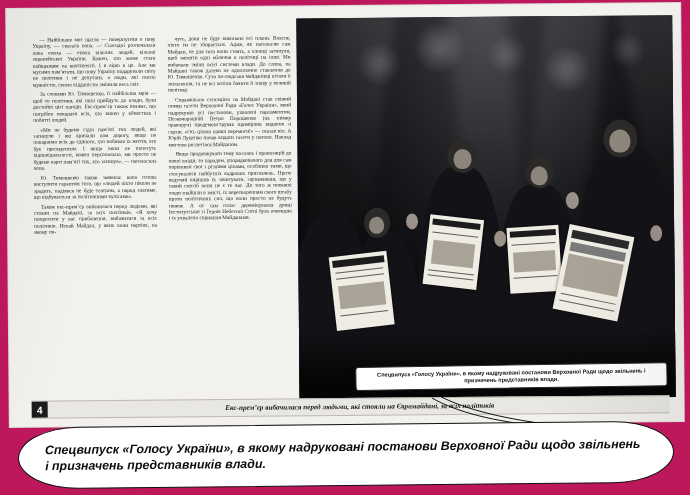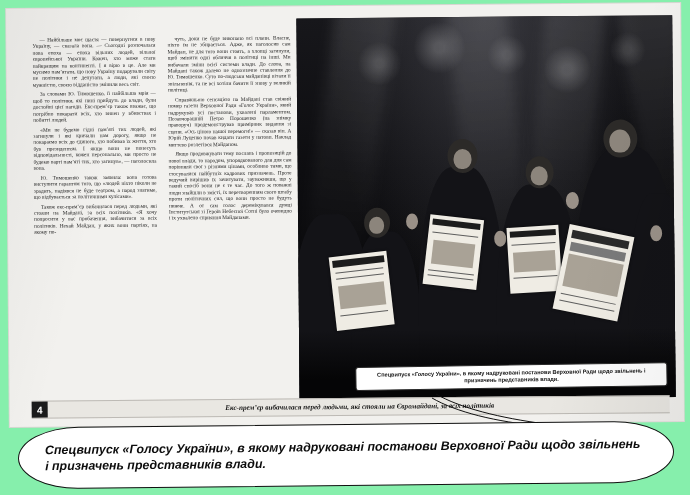--- a/index.html
+++ b/index.html
@@ -13,21 +13,21 @@
     overflow: hidden;
     font-family: "Liberation Serif", serif;
     position: relative;
   }
 
   
   #page {
     position: absolute;
     left: 0; top: 0;
     width: 690px; height: 495px;
-    background: #86efac;
+    background: #be185d;
   }
 
   
   .sheet {
     position: absolute;
     left: 8px;
     top: 6px;
     width: 674px;
     height: 418px;
     background: #f2f1ee;

